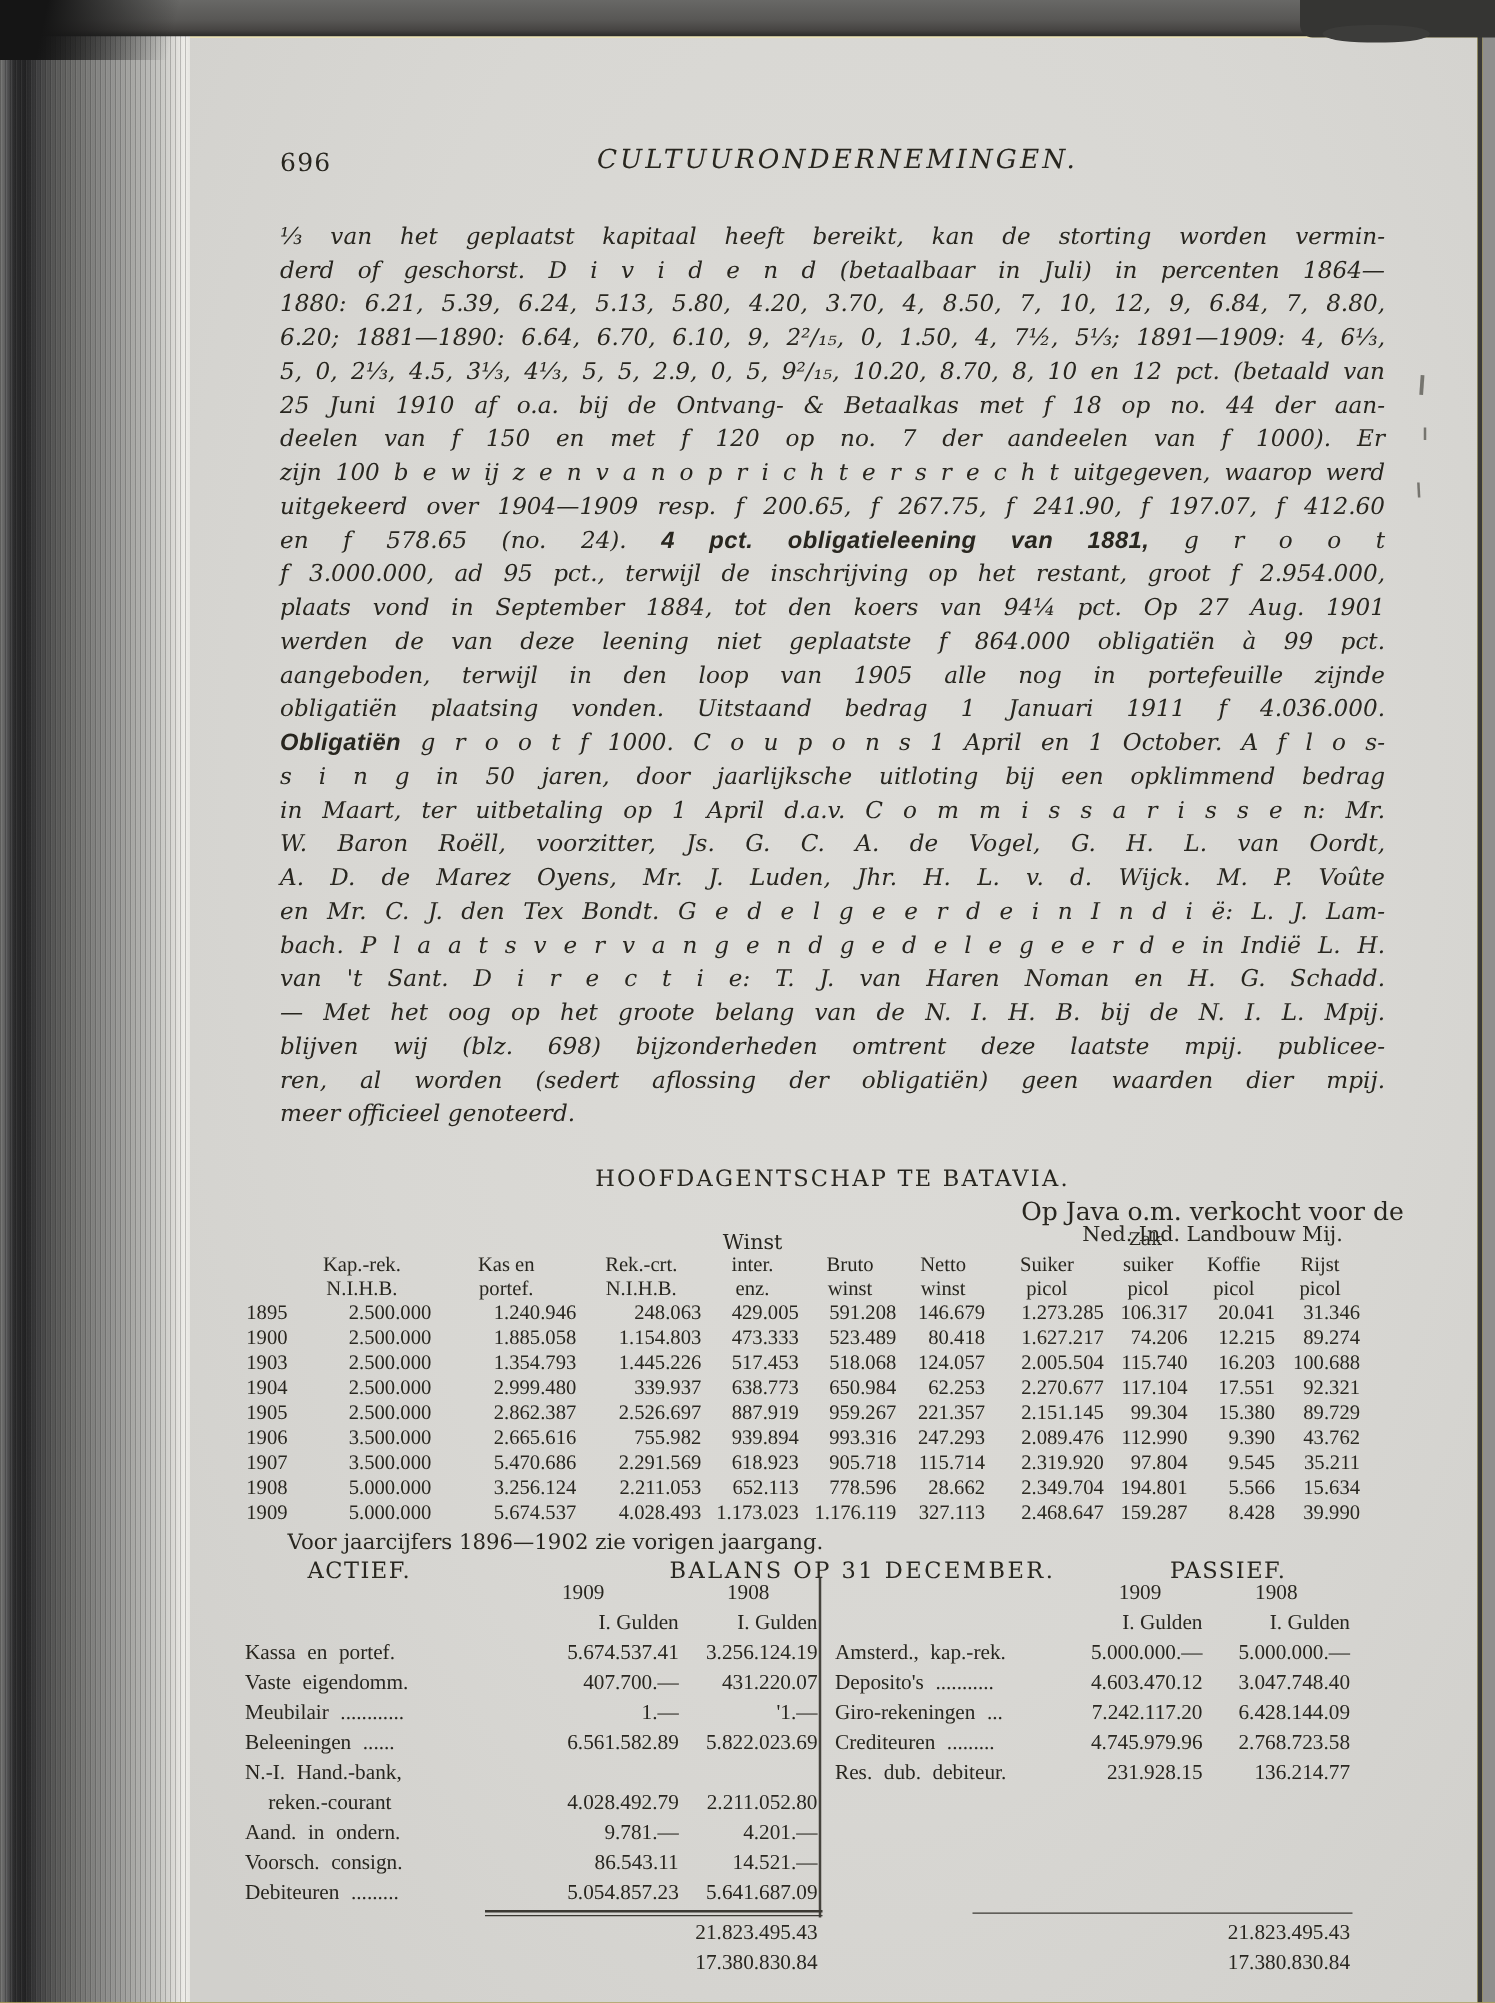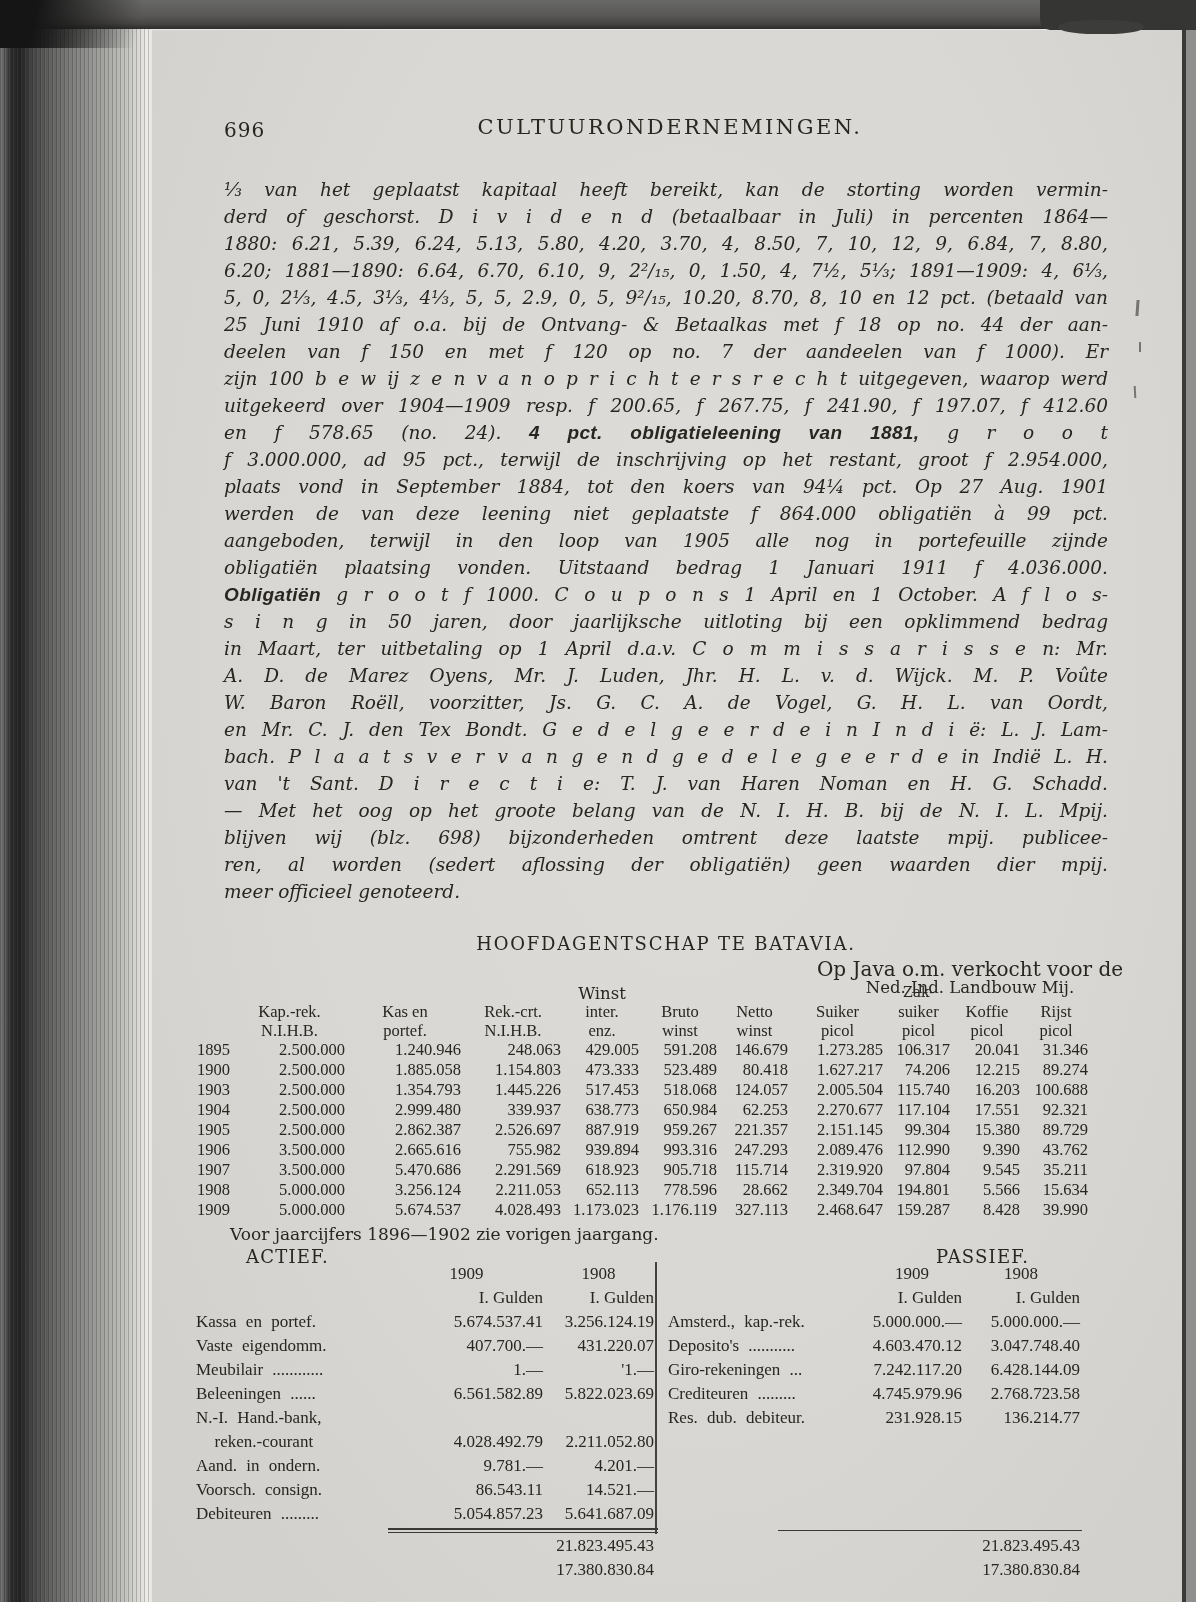--- a/index.html
+++ b/index.html
@@ -18,21 +18,21 @@
   .top-band{position:absolute;left:0;top:0;width:1196px;height:29px;
     background:linear-gradient(180deg,#686866,#585755 55%,#474543 82%,#2b2b29 100%);}
   .corner-tl{position:absolute;left:0;top:0;width:230px;height:48px;
     background:linear-gradient(102deg,#151515 16%,rgba(21,21,21,.55) 36%,rgba(21,21,21,0) 60%);}
   .blob-tr{position:absolute;left:1040px;top:0;width:156px;height:30px;background:#353533;border-radius:0 0 0 10px;}
   .blob-tr2{position:absolute;left:1058px;top:20px;width:86px;height:14px;background:#3c3c3a;border-radius:50% / 60%;}
   .speck{position:absolute;background:#56544e;opacity:.75;}
   
   .abs{position:absolute;}
   .pageno{left:224px;top:118px;font-size:20px;letter-spacing:1px;}
-  .runtitle{left:420px;top:115px;width:500px;text-align:center;
+  .runtitle{left:420px;top:115px;width:500px;text-align:center;font-style:italic;
             font-size:21px;letter-spacing:2.5px;}
   .para{left:224px;top:176px;width:884px;font-size:18.5px;}
   .pline{height:27px;line-height:27px;text-align:justify;text-align-last:justify;white-space:nowrap;overflow:visible;font-style:italic;}
   .pline.last{text-align-last:left;}
   .brun{font-family:"Liberation Sans",sans-serif;font-weight:700;font-size:19px;letter-spacing:.4px;}
   
   .bat-title{left:224px;top:933px;width:884px;text-align:center;font-size:18px;letter-spacing:1.8px;}
   .bat-note1{left:800px;top:957px;width:340px;text-align:center;font-size:20px;}
   .bat-note2{left:800px;top:978px;width:340px;text-align:center;font-size:16.5px;}
   .sup-winst{left:563px;top:984px;width:78px;text-align:center;font-size:16.5px;}
@@ -93,22 +93,22 @@
       <div class="pline"><span class="trun">uitgekeerd over 1904—1909 resp. f 200.65, f 267.75, f 241.90, f 197.07, f 412.60</span></div>
       <div class="pline"><span class="trun">en f 578.65 (no. 24).  </span><span class="brun">4 pct. obligatieleening van 1881,</span><span class="trun"> g r o o t</span></div>
       <div class="pline"><span class="trun">f 3.000.000, ad 95 pct., terwijl de inschrijving op het restant, groot f 2.954.000,</span></div>
       <div class="pline"><span class="trun">plaats vond in September 1884, tot den koers van 94¼ pct. Op 27 Aug. 1901</span></div>
       <div class="pline"><span class="trun">werden de van deze leening niet geplaatste f 864.000 obligatiën à 99 pct.</span></div>
       <div class="pline"><span class="trun">aangeboden, terwijl in den loop van 1905 alle nog in portefeuille zijnde</span></div>
       <div class="pline"><span class="trun">obligatiën plaatsing vonden.  Uitstaand bedrag 1 Januari 1911 f 4.036.000.</span></div>
       <div class="pline"><span class="brun">Obligatiën</span><span class="trun"> g r o o t f 1000.  C o u p o n s 1 April en 1 October.  A f l o s-</span></div>
       <div class="pline"><span class="trun">s i n g  in 50 jaren, door jaarlijksche uitloting bij een opklimmend bedrag</span></div>
       <div class="pline"><span class="trun">in Maart, ter uitbetaling op 1 April d.a.v.  C o m m i s s a r i s s e n:  Mr.</span></div>
+      <div class="pline"><span class="trun">W. Baron Roëll, voorzitter, Js. G. C. A. de Vogel, G. H. L. van Oordt,</span></div>
       <div class="pline"><span class="trun">A. D. de Marez Oyens, Mr. J. Luden, Jhr. H. L. v. d. Wijck. M. P. Voûte</span></div>
-      <div class="pline"><span class="trun">W. Baron Roëll, voorzitter, Js. G. C. A. de Vogel, G. H. L. van Oordt,</span></div>
       <div class="pline"><span class="trun">en Mr. C. J. den Tex Bondt.  G e d e l g e e r d e  i n  I n d i ë:  L. J. Lam-</span></div>
       <div class="pline"><span class="trun">bach.  P l a a t s v e r v a n g e n d  g e d e l e g e e r d e  in  Indië  L.  H.</span></div>
       <div class="pline"><span class="trun">van 't Sant.  D i r e c t i e:  T. J. van Haren Noman en H. G. Schadd.</span></div>
       <div class="pline"><span class="trun">— Met het oog op het groote belang van de N. I. H. B. bij de N. I. L. Mpij.</span></div>
       <div class="pline"><span class="trun">blijven wij (blz. 698) bijzonderheden omtrent deze laatste mpij. publicee-</span></div>
       <div class="pline"><span class="trun">ren, al worden (sedert aflossing der obligatiën) geen waarden dier mpij.</span></div>
       <div class="pline last"><span class="trun">meer officieel genoteerd.</span></div>
     </div>
 
   <div class="abs bat-title">HOOFDAGENTSCHAP TE BATAVIA.</div>
@@ -259,20 +259,21 @@
           <div class="tcell num">2.468.647</div>
           <div class="tcell num">159.287</div>
           <div class="tcell num">8.428</div>
           <div class="tcell num">39.990</div>
         </div>
       </div>
   </div>
   <div class="abs bat-foot">Voor jaarcijfers 1896—1902 zie vorigen jaargang.</div>
 
   <div class="abs bal-actief">ACTIEF.</div>
+  <div class="abs bal-title">BALANS OP 31 DECEMBER.</div>
   <div class="abs bal-passief">PASSIEF.</div>
   <div class="abs divider"></div>
 
   <div class="abs half left-half">
     <div class="brow">
       <div class="bl"></div>
       <div class="byr">1909</div>
       <div class="byr">1908</div>
     </div>
     <div class="brow">

